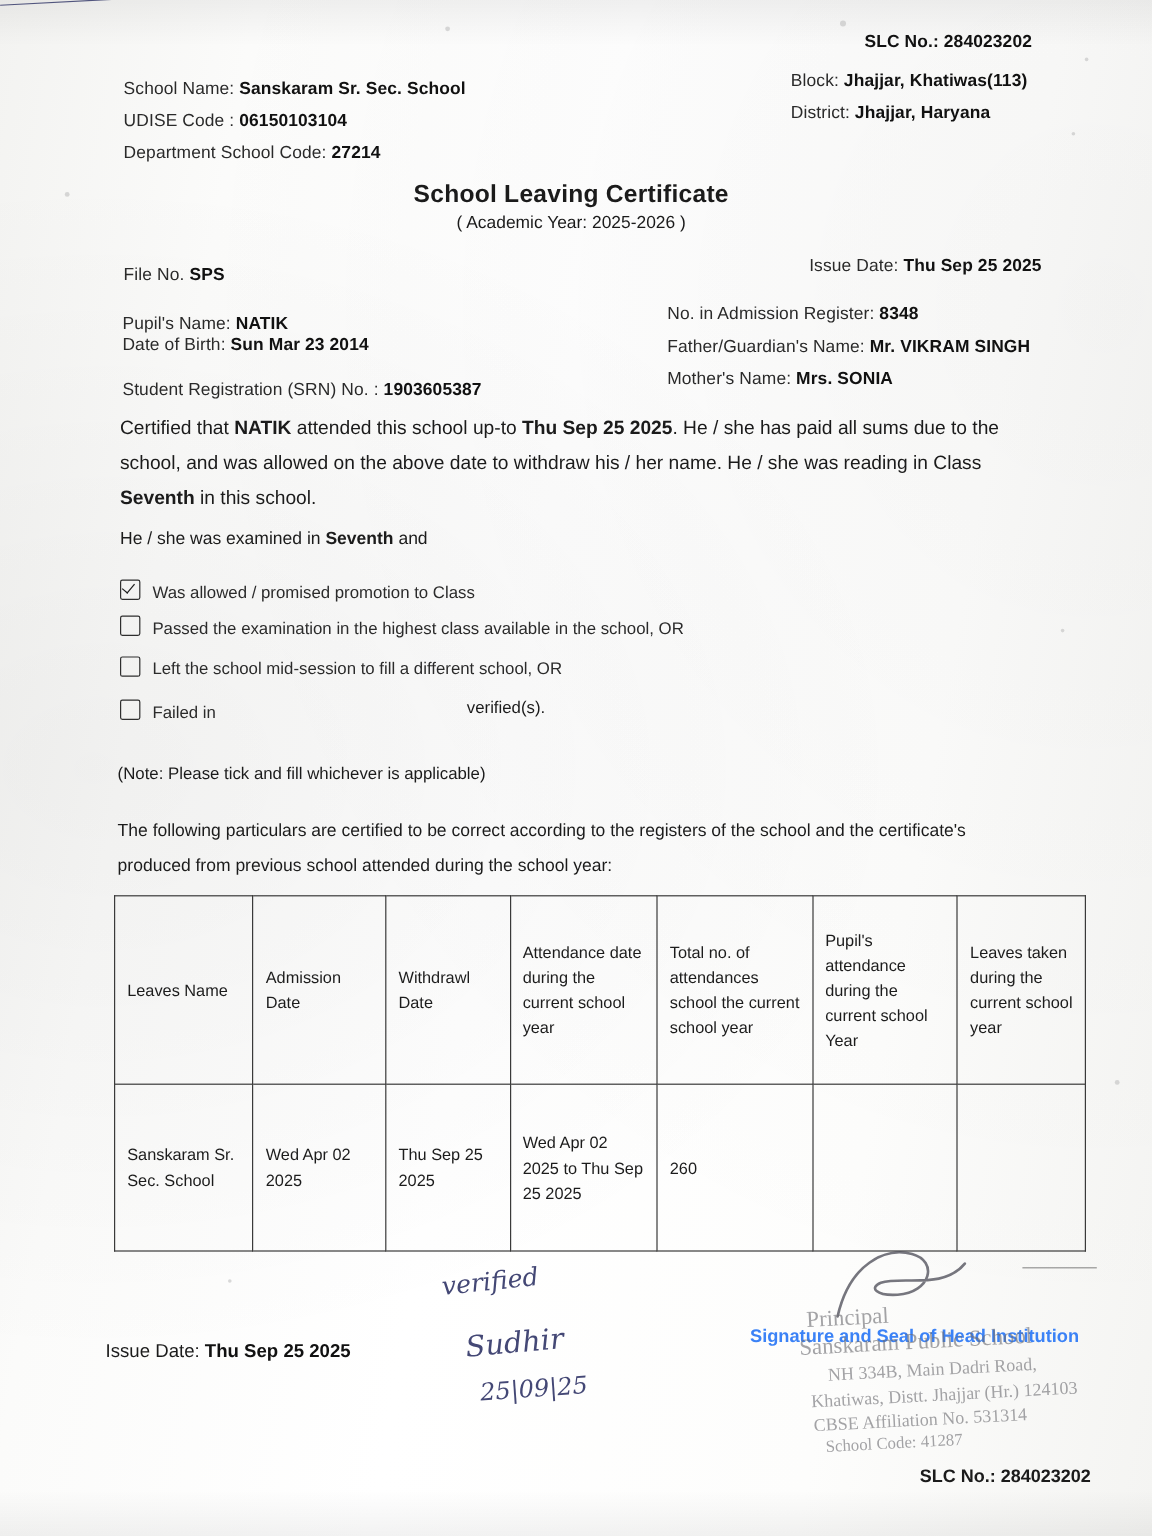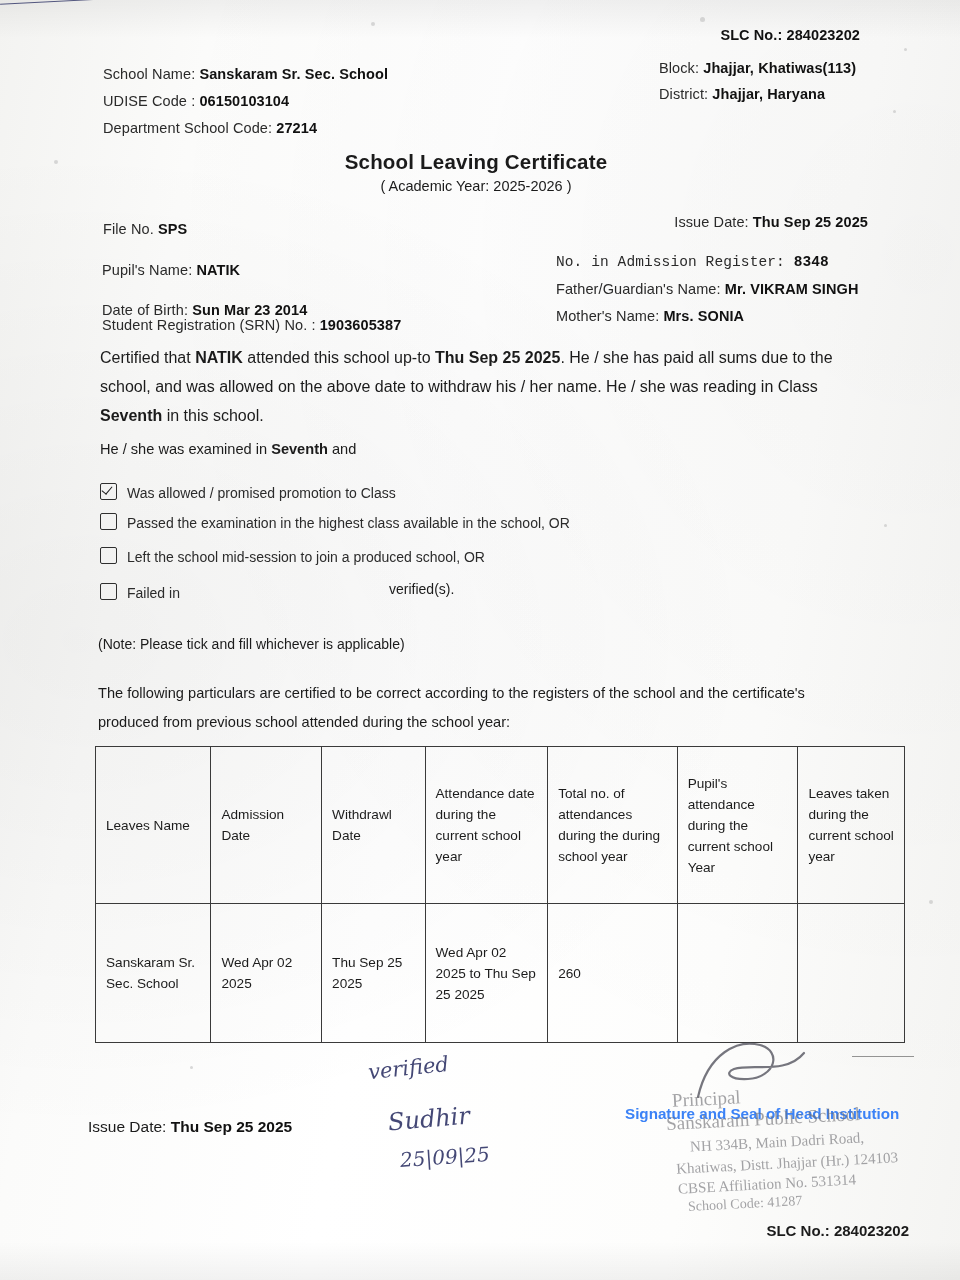--- a/index.html
+++ b/index.html
@@ -62,23 +62,23 @@
   #doc-subtitle {
     left: 0; right: 0; top: 178px;
     text-align: center;
     font-size: 14.5px;
   }
 
   #file-no { left: 103px; top: 221px; }
   #issue-date-top { right: 84px; top: 214px; font-size: 14.5px; }
 
   #pupil-name { left: 102px; top: 262px; }
-  #dob { left: 102px; top: 302px; }
+  #dob { left: 102px; top: 280px; }
   #srn { left: 102px; top: 317px; }
-  #adm-reg { left: 556px; top: 254px; font-family: Liberation Mono, monospace; }
+  #adm-reg { left: 556px; top: 254px; }
   #father { left: 556px; top: 281px; }
   #mother { left: 556px; top: 308px; }
 
   #certified-para {
     left: 100px; top: 343px; width: 762px;
     font-size: 16px; line-height: 29px;
   }
   #examined-line { left: 100px; top: 441px; font-size: 14.6px; }
 
   .checkrow { font-size: 14px; color: #2b2b2b; }
@@ -239,38 +239,38 @@
   <div class="abs" id="certified-para">Certified that <b>NATIK</b> attended this school up-to <b>Thu Sep 25 2025</b>. He / she has paid all sums due to the school, and was allowed on the above date to withdraw his / her name. He / she was reading in Class <b>Seventh</b> in this school.</div>
   <div class="abs" id="examined-line">He / she was examined in <b>Seventh</b> and</div>
 
   <div class="abs checkrow" id="chk1">
     <span class="box checked"></span><span>Was allowed / promised promotion to Class</span>
   </div>
   <div class="abs checkrow" id="chk2">
     <span class="box"></span><span>Passed the examination in the highest class available in the school, OR</span>
   </div>
   <div class="abs checkrow" id="chk3">
-    <span class="box"></span><span>Left the school mid-session to join a produced school, OR</span>
+    <span class="box"></span><span>Left the school mid-session to fill a different school, OR</span>
   </div>
   <div class="abs checkrow" id="chk4">
     <span class="box"></span><span>Failed in</span>
   </div>
   <div class="abs" id="subjects-label">verified(s).</div>
 
   <div class="abs" id="note-line">(Note: Please tick and fill whichever is applicable)</div>
   <div class="abs" id="particulars-para">The following particulars are certified to be correct according to the registers of the school and the certificate's produced from previous school attended during the school year:</div>
 
   <table id="cert-table">
     <thead>
       <tr>
         <th class="col1">Leaves Name</th>
         <th class="col2">Admission Date</th>
         <th class="col3">Withdrawl Date</th>
         <th class="col4">Attendance date during the current school year</th>
-        <th class="col5">Total no. of attendances during the during school year</th>
+        <th class="col5">Total no. of attendances school the current school year</th>
         <th class="col6">Pupil's attendance during the current school Year</th>
         <th class="col7">Leaves taken during the current school year</th>
       </tr>
     </thead>
     <tbody>
       <tr>
         <td>Sanskaram Sr. Sec. School</td>
         <td>Wed Apr 02 2025</td>
         <td>Thu Sep 25 2025</td>
         <td>Wed Apr 02 2025 to Thu Sep 25 2025</td>

